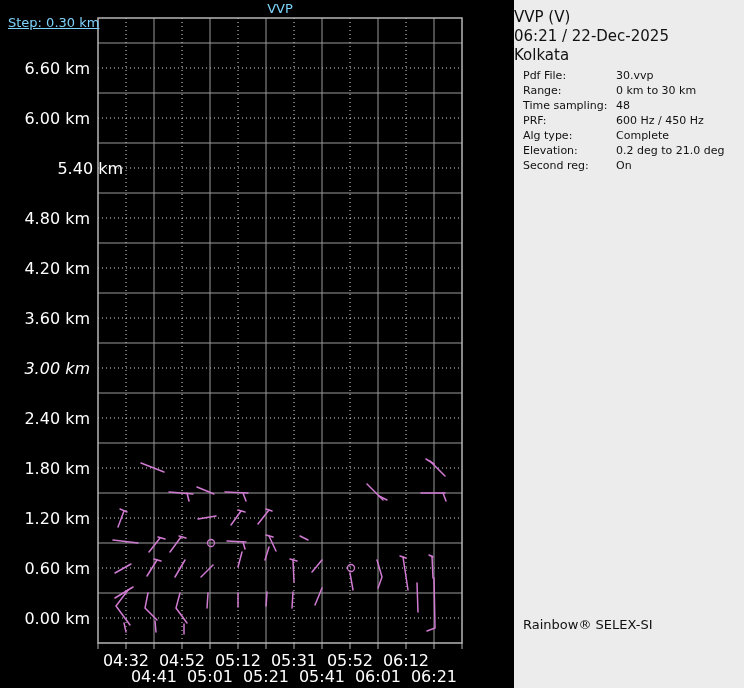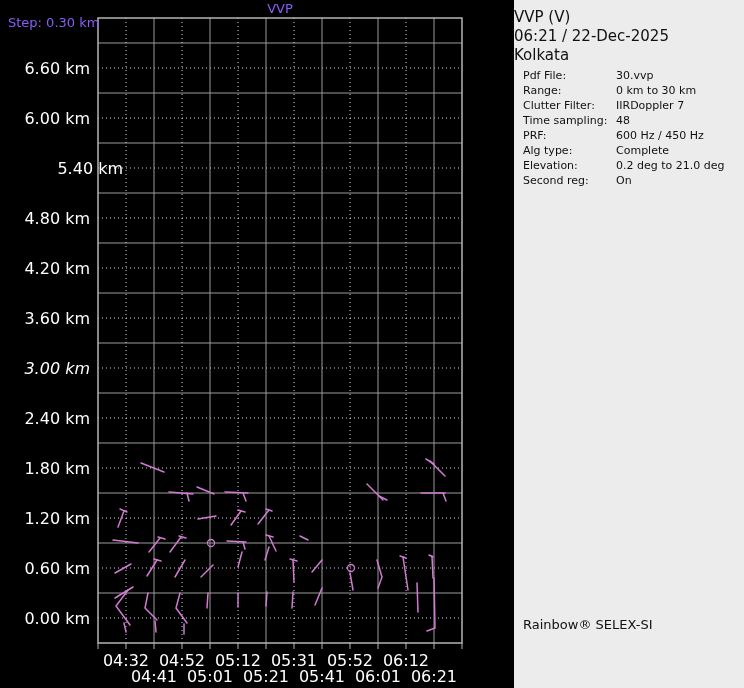--- a/index.html
+++ b/index.html
@@ -1,20 +1,20 @@
 <!DOCTYPE html>
 <html><head>
 <meta charset="utf-8">
 <style>
   html,body{margin:0;padding:0;background:#000;}
   #app{position:relative;width:744px;height:688px;background:#000;overflow:hidden;
        font-family:"DejaVu Sans","Liberation Sans",sans-serif;-webkit-font-smoothing:antialiased;}
-  .wtxt{color:#8b5cf6;position:absolute;font-size:13px;white-space:nowrap;}
+  .wtxt{color:#7dd3fc;position:absolute;font-size:13px;white-space:nowrap;}
   #plot-title{left:98px;top:1px;width:364px;text-align:center;}
-  #step-label{left:8px;top:15px;}
+  #step-label{left:8px;top:15px;text-decoration:underline;}
   .ylab{position:absolute;color:#fff;font-size:16px;left:0;width:90px;text-align:right;white-space:nowrap;}
   .xlab{position:absolute;color:#fff;font-size:16px;width:56px;text-align:center;white-space:nowrap;}
   #plot-svg{position:absolute;left:0;top:0;}
   
   #panel{position:absolute;left:514px;top:0;width:230px;height:688px;background:#ececec;
          color:#111;}
   #panel .hdr{width:100%;text-align:left;font-size:15px;line-height:19px;white-space:nowrap;}
   #panel-header{position:absolute;top:8px;left:0;width:230px;}
   #panel-fields{position:absolute;top:68px;left:9px;right:2px;}
   .frow{display:flex;font-size:11px;line-height:15px;white-space:nowrap;}
@@ -183,24 +183,20 @@
     <div id="panel-fields">
         <div class="frow">
           <div class="flabel">Pdf File:</div>
           <div class="fvalue">30.vvp</div>
         </div>
         <div class="frow">
           <div class="flabel">Range:</div>
           <div class="fvalue">0 km to 30 km</div>
         </div>
         <div class="frow">
-          <div class="flabel">Clutter Filter:</div>
-          <div class="fvalue">IIRDoppler 7</div>
-        </div>
-        <div class="frow">
           <div class="flabel">Time sampling:</div>
           <div class="fvalue">48</div>
         </div>
         <div class="frow">
           <div class="flabel">PRF:</div>
           <div class="fvalue">600 Hz / 450 Hz</div>
         </div>
         <div class="frow">
           <div class="flabel">Alg type:</div>
           <div class="fvalue">Complete</div>

